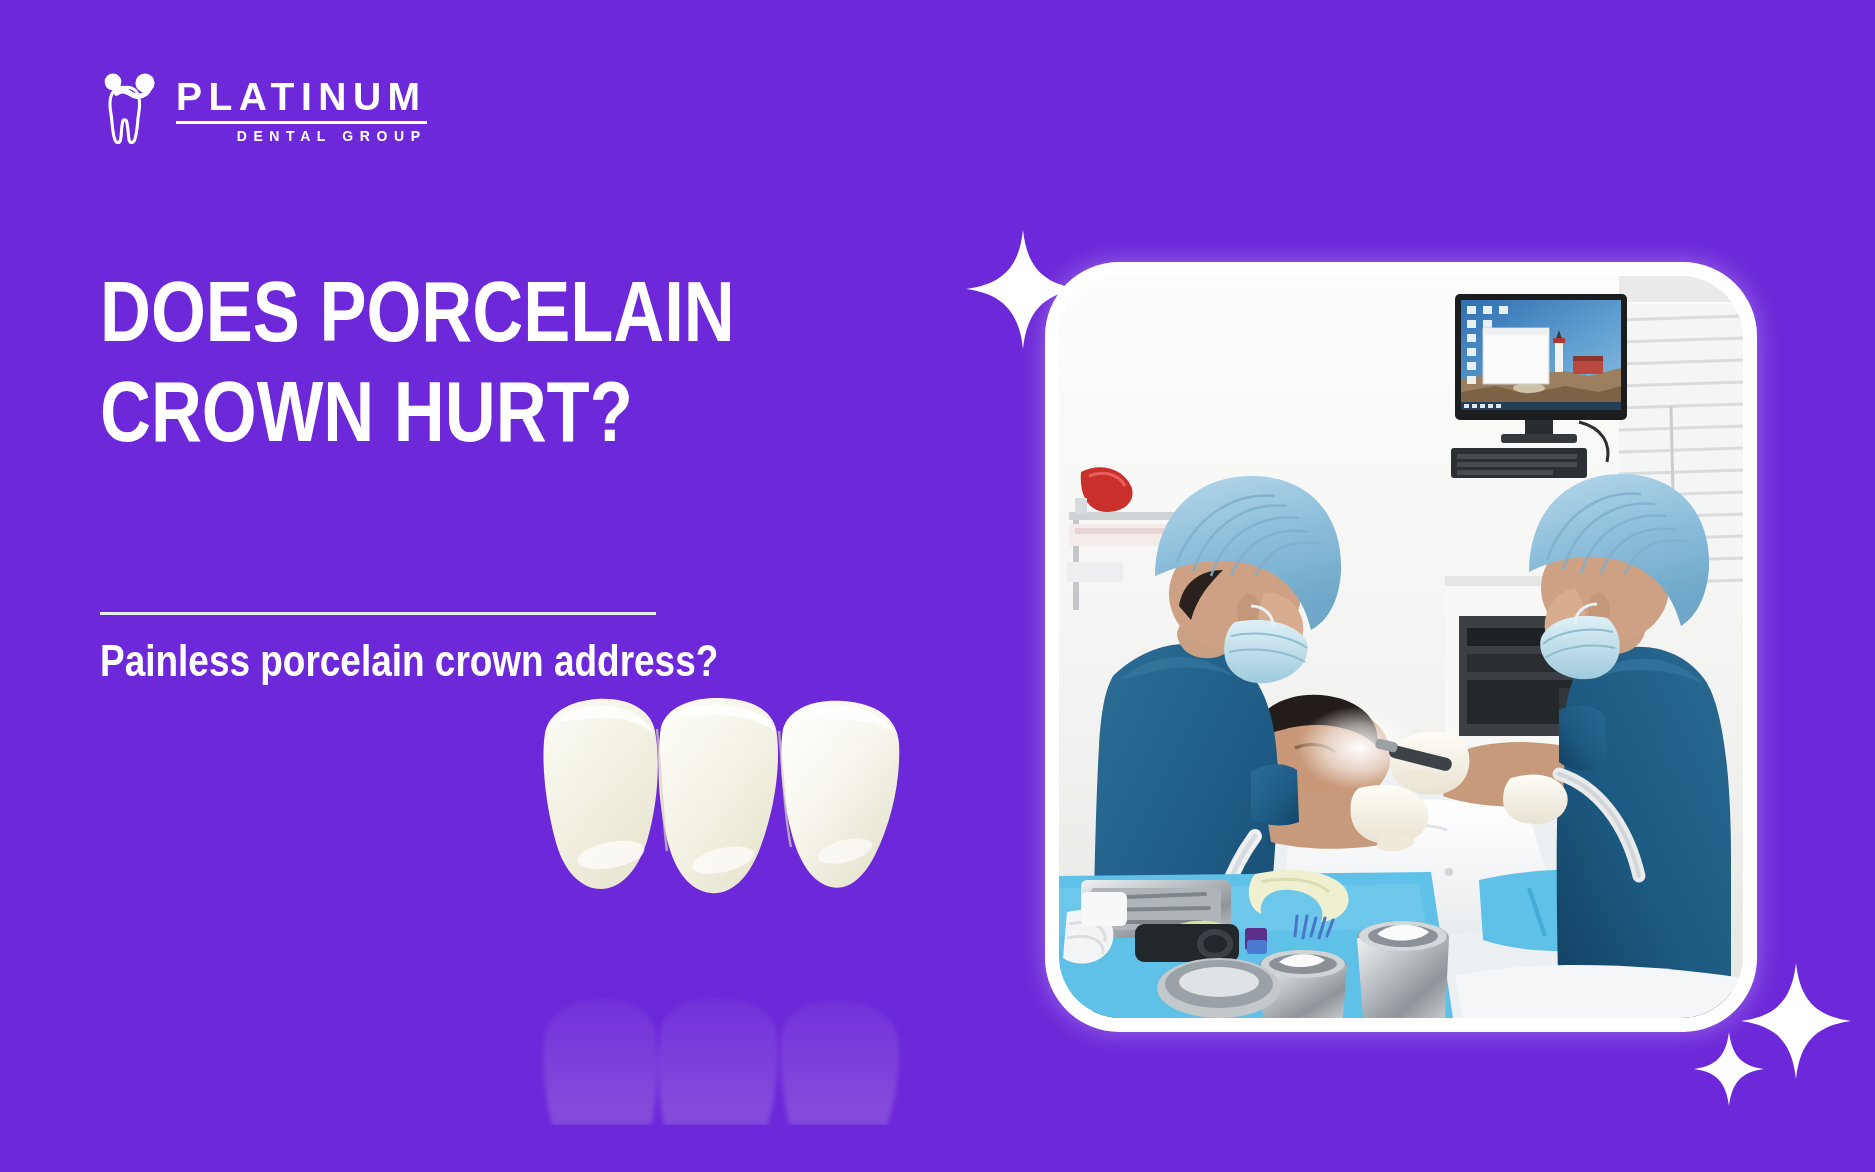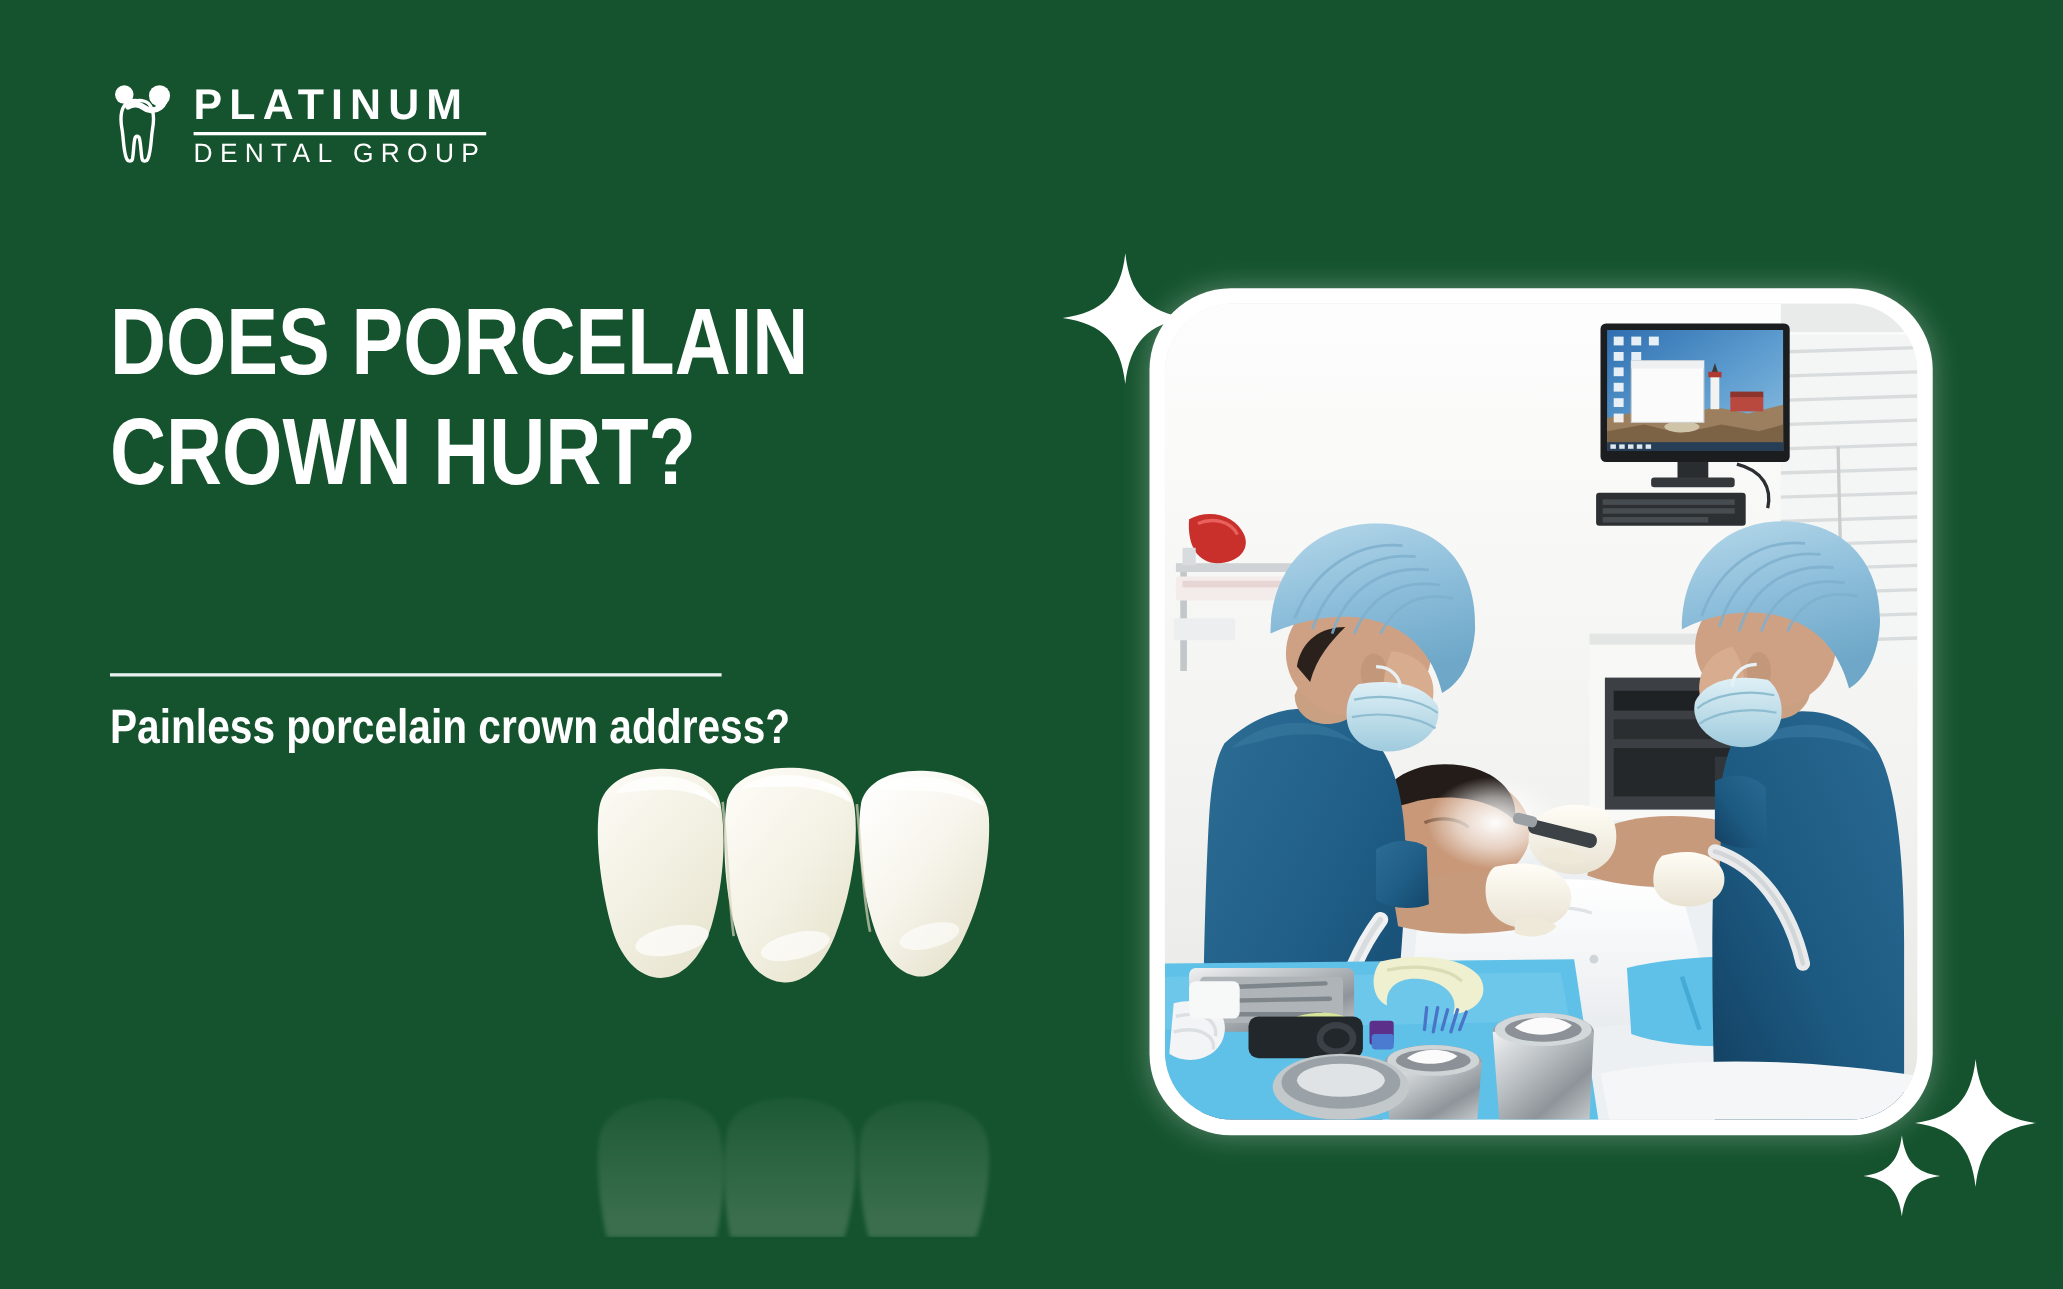--- a/index.html
+++ b/index.html
@@ -4,33 +4,33 @@
 <style>
   * { margin:0; padding:0; box-sizing:border-box; }
   html,body { width:1875px; height:1172px; }
   body {
     background:#12635f;
     font-family:"Liberation Sans", sans-serif;
     overflow:hidden;
     position:relative;
   }
 
-  .banner { position:absolute; inset:0; background:#14532d; overflow:hidden; }
+  .banner { position:absolute; inset:0; background:#6d28d9; overflow:hidden; }
 
   
   .logo-block { position:absolute; left:100px; top:72px; display:flex; align-items:center; gap:14px; }
   .logo-mark { width:62px; height:72px; position:relative; flex:none; }
   .logo-text { display:flex; flex-direction:column; line-height:1; padding-top:4px; }
   .logo-main {
     font-size:39px; font-weight:bold; color:#ffffff;
     letter-spacing:6.5px; font-family:"Liberation Sans", sans-serif;
   }
   .logo-rule { height:3px; background:#ffffff; margin:5px 0 5px 0; width:100%; }
   .logo-sub {
-    font-size:24px; font-weight:normal; color:#ffffff;
+    font-size:14px; font-weight:bold; color:#ffffff;
     letter-spacing:6.6px; text-align:right;
   }
 
   
   .headline {
     position:absolute; left:100px; top:262px; width:760px;
     color:#ffffff;
     font-family:"Liberation Sans Narrow","Liberation Sans",sans-serif;
     font-weight:bold;
     font-size:86px;

